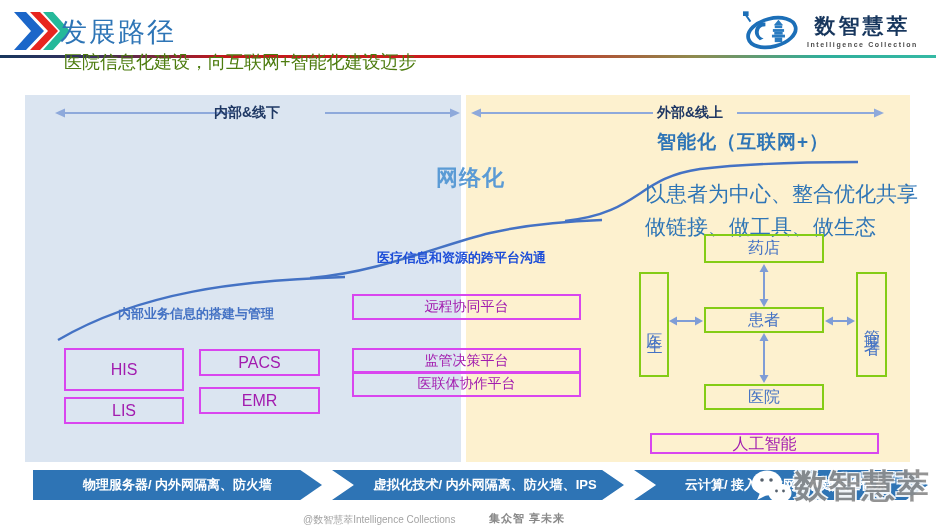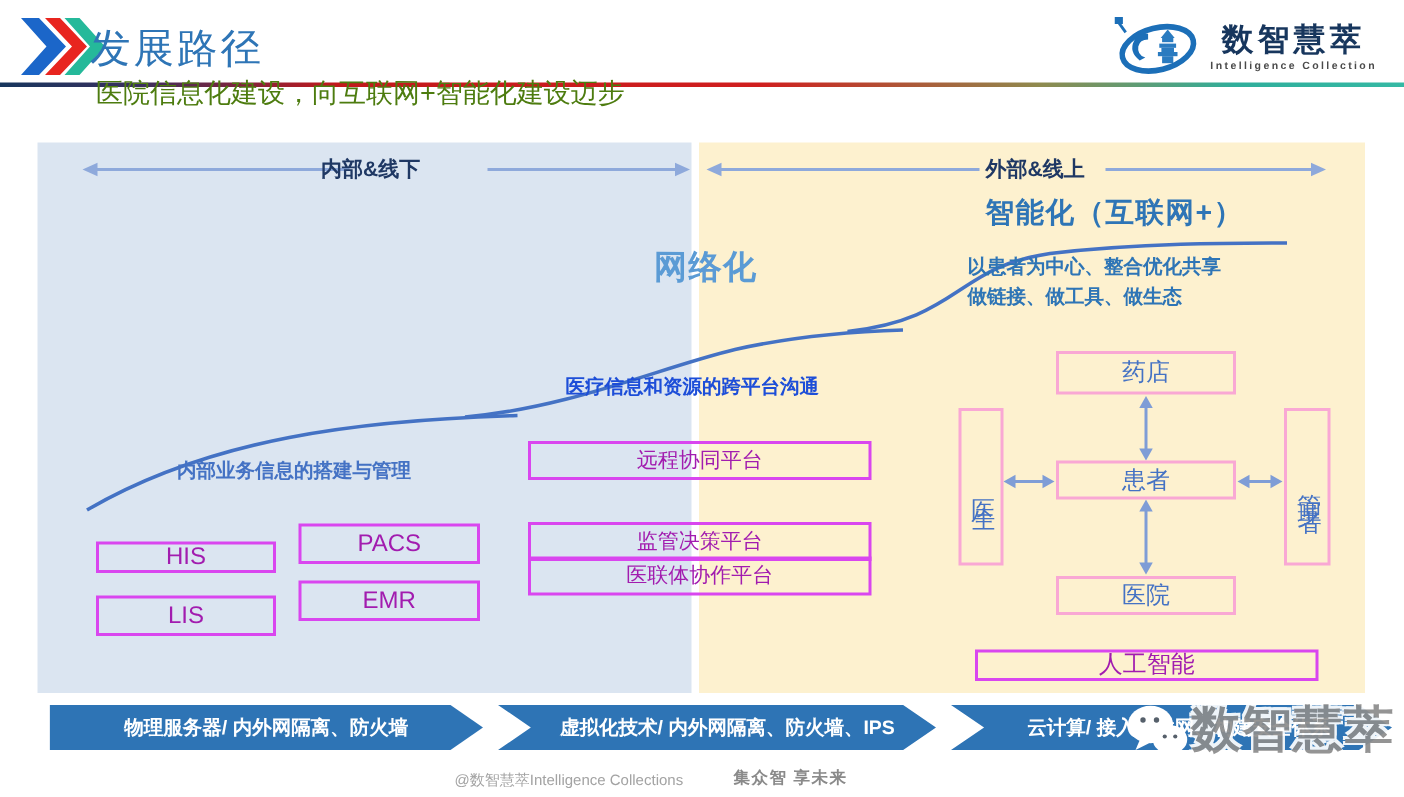--- a/index.html
+++ b/index.html
@@ -27,36 +27,36 @@
   .axis-label.l{left:214px;top:104px;}
   .axis-label.r{left:657px;top:104px;}
 
   
   .stage-1{left:175px;top:223px;font-size:26px;font-weight:bold;color:#5B9BD5;letter-spacing:1px;}
   .stage-2{left:436px;top:163px;font-size:22px;font-weight:bold;color:#5B9BD5;letter-spacing:1px;}
   .stage-3{left:657px;top:129px;font-size:19px;font-weight:bold;color:#2E75B6;letter-spacing:1px;text-align:right;}
 
   .desc-1{left:118px;top:305px;font-size:13px;font-weight:bold;color:#4472C4;}
   .desc-2{left:377px;top:249px;font-size:13px;font-weight:bold;color:#1d4ed8;}
-  .desc-3{left:645px;top:168px;font-size:13px;font-weight:bold;color:#2E75B6;line-height:1.55;}
+  .desc-3{left:645px;top:178px;font-size:21px;font-weight:normal;color:#2E75B6;line-height:1.55;}
 
   
   .cbox{border:2px solid #d946ef;color:#a21caf;display:flex;align-items:center;justify-content:center;
     font-size:16px;box-sizing:border-box;}
-  .his{left:64px;top:361px;width:120px;height:21px;}
+  .his{left:64px;top:348px;width:120px;height:43px;}
   .pacs{left:199px;top:349px;width:121px;height:27px;}
   .lis{left:64px;top:397px;width:120px;height:27px;}
   .emr{left:199px;top:387px;width:121px;height:27px;}
   .plat1{left:352px;top:294px;width:229px;height:26px;font-size:14px;}
   .plat2{left:352px;top:348px;width:229px;height:26px;font-size:14px;}
   .plat3{left:352px;top:371px;width:229px;height:26px;font-size:14px;}
   .aibox{left:650px;top:433px;width:229px;height:21px;font-size:16px;line-height:21px;}
 
   
-  .nbox{border:2px solid #f9a8d4;color:#4472C4;display:flex;align-items:center;justify-content:center;
+  .nbox{border:2px solid #84cc16;color:#4472C4;display:flex;align-items:center;justify-content:center;
     font-size:16px;box-sizing:border-box;background:transparent;}
   .n-top{left:704px;top:234px;width:120px;height:29px;}
   .n-center{left:704px;top:307px;width:120px;height:26px;}
   .n-bottom{left:704px;top:384px;width:120px;height:26px;}
   .n-left{left:639px;top:272px;width:30px;height:105px;}
   .n-right{left:856px;top:272px;width:31px;height:105px;}
   .vtext{writing-mode:vertical-rl;text-orientation:upright;letter-spacing:5px;}
 
   
   .overlay{left:25px;top:95px;width:885px;height:367px;pointer-events:none;}

